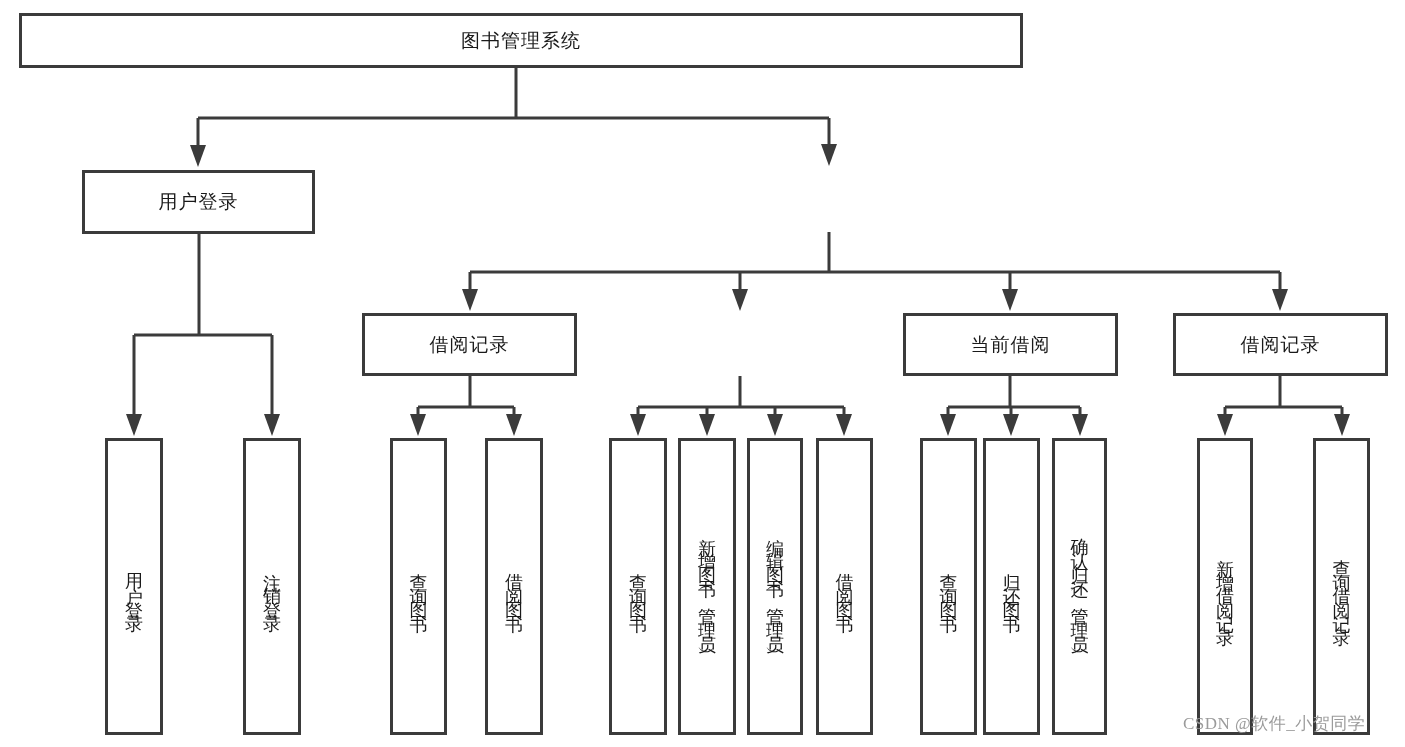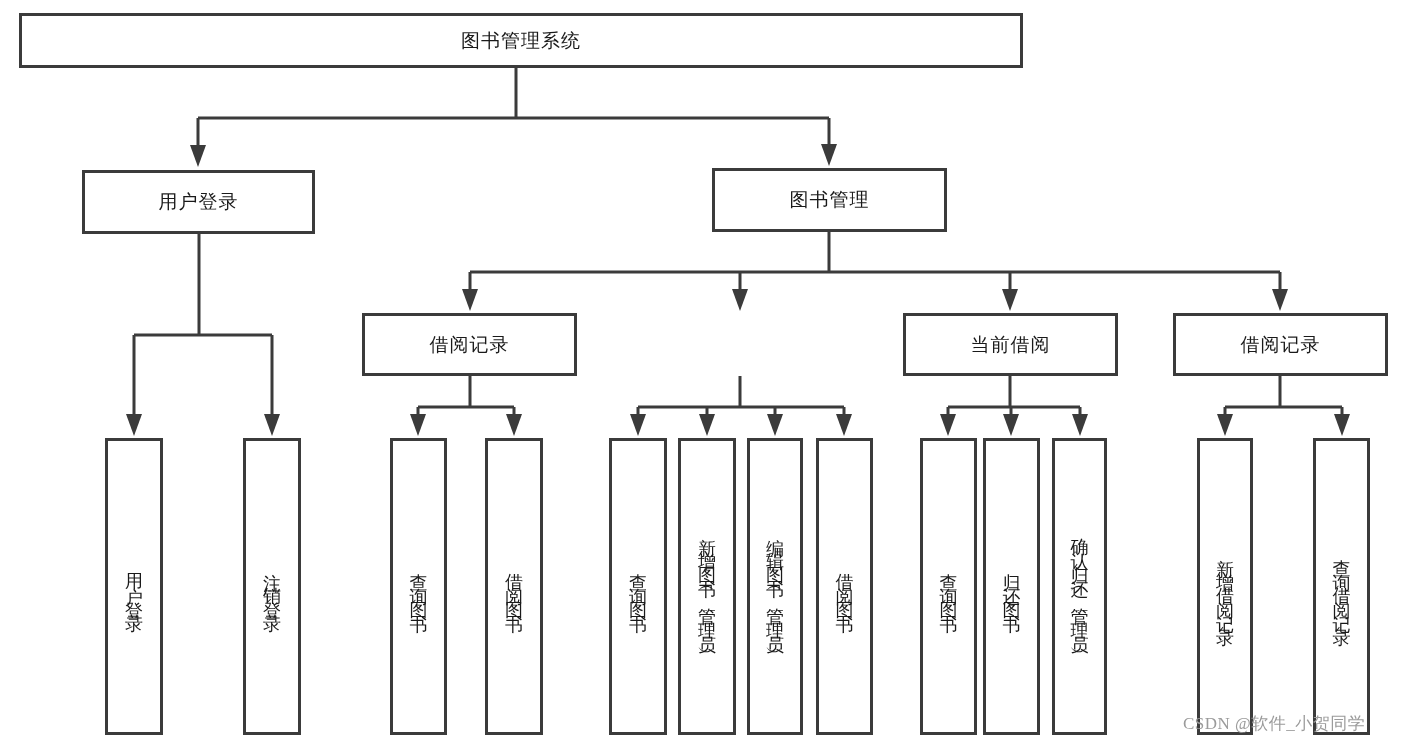--- a/index.html
+++ b/index.html
@@ -94,23 +94,20 @@
     <polygon points="1334,414 1350,414 1342,436"></polygon>
   </svg>
 
   <div class="box hbox" style="left:19px;top:13px;width:1004px;height:55px">
     <span>图书管理系统</span>
   </div>
 
   <div class="box hbox" style="left:82px;top:170px;width:233px;height:64px">
     <span>用户登录</span>
   </div>
-  <div class="box hbox" style="left:712px;top:168px;width:235px;height:64px">
-    <span>图书管理</span>
-  </div>
 
   <div class="box hbox" style="left:362px;top:313px;width:215px;height:63px">
     <span>借阅记录</span>
   </div>
   <div class="box hbox" style="left:903px;top:313px;width:215px;height:63px">
     <span>当前借阅</span>
   </div>
   <div class="box hbox" style="left:1173px;top:313px;width:215px;height:63px">
     <span>借阅记录</span>
   </div>

